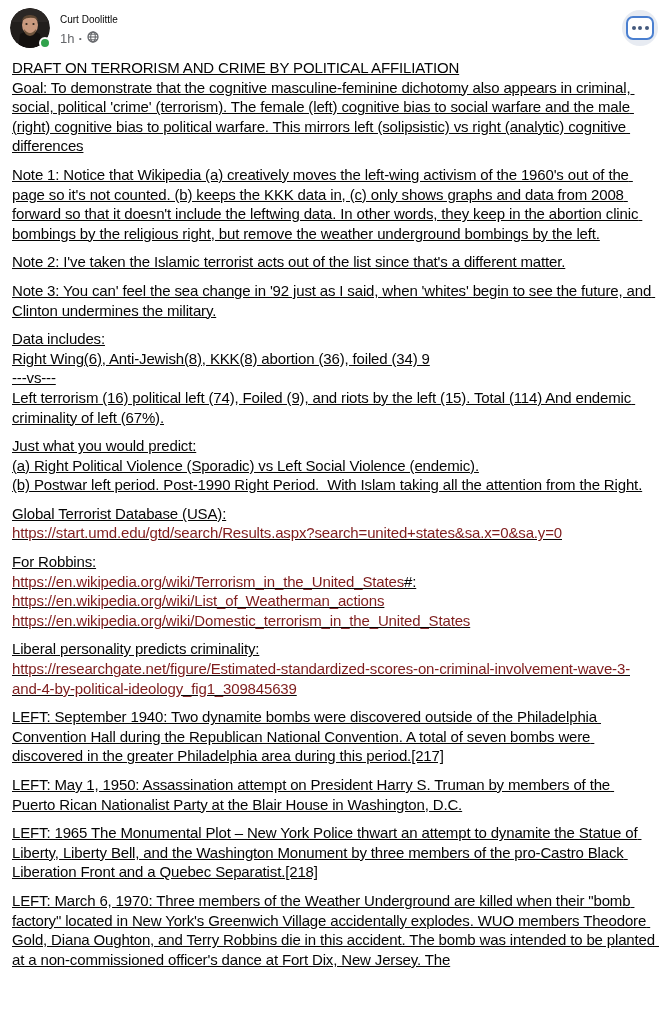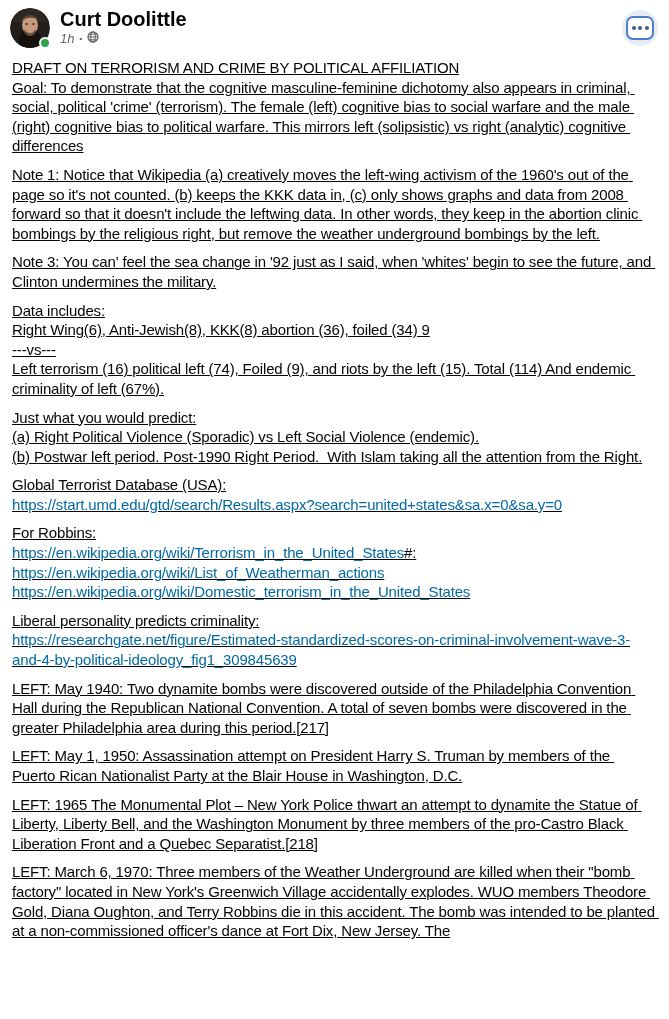--- a/index.html
+++ b/index.html
@@ -11,22 +11,22 @@
   }
   
   .header { display: flex; align-items: flex-start; padding: 8px 12px 0 10px; position: relative; }
   .avatar-wrap { position: relative; width: 40px; height: 40px; flex: 0 0 auto; cursor: pointer; }
   .avatar-wrap svg { display: block; border-radius: 50%; }
   .active-dot {
     position: absolute; right: -1px; bottom: -1px; width: 12px; height: 12px;
     background: #31a24c; border: 2px solid #fff; border-radius: 50%;
   }
   .header-text { margin-left: 10px; padding-top: 2px; }
-  .author { font-size: 20px; font-weight: 700; color: #050505; line-height: 19px; cursor: pointer; }
-  .meta { display: flex; align-items: center; gap: 4px; font-size: 13px; color: #65676b; line-height: 17px; margin-top: 1px; font-style: italic; }
+  .author { font-size: 10px; font-weight: 400; color: #050505; line-height: 19px; cursor: pointer; }
+  .meta { display: flex; align-items: center; gap: 4px; font-size: 13px; color: #65676b; line-height: 17px; margin-top: 1px; }
   .meta .sep { font-weight: 700; }
   .globe { display: inline-block; }
   
   .more-btn {
     position: absolute; top: 10px; right: 11px; width: 36px; height: 36px;
     border: none; background: #e7ebf2; border-radius: 50%;
     display: flex; align-items: center; justify-content: center; cursor: pointer; padding: 0;
   }
   .more-ring {
     width: 28px; height: 24px; background: #fff; border: 2px solid #4a7fd0; border-radius: 7px;
@@ -34,21 +34,21 @@
   }
   .more-ring .dot { width: 4px; height: 4px; border-radius: 50%; background: #44597e; }
   
   .post-content { padding: 10px 12px 0 12px; }
   .para {
     font-size: 15px; line-height: 19.6px; letter-spacing: -0.15px;
     margin: 0 0 9px 0; white-space: pre-wrap; overflow-wrap: break-word; word-break: break-word;
     color: #050505;
     text-decoration: underline;
   }
-  .post-link { color: #0369a1; text-decoration: none; cursor: pointer; }
+  .post-link { color: #7f1d1d; text-decoration: none; cursor: pointer; }
 </style>
 </head>
 <body>
 
 <div class="header">
   <div class="avatar-wrap">
     <svg width="40" height="40" viewBox="0 0 40 40">
       <defs>
           <clipPath id="avc">
             <circle cx="20" cy="20" r="20"></circle>
@@ -89,33 +89,34 @@
         <span class="dot"></span>
         <span class="dot"></span>
     </span>
   </button>
 </div>
 
 <div class="post-content">
     <p class="para"><span>DRAFT ON TERRORISM AND CRIME BY POLITICAL AFFILIATION
 Goal: To demonstrate that the cognitive masculine-feminine dichotomy also appears in criminal, social, political 'crime' (terrorism). The female (left) cognitive bias to social warfare and the male (right) cognitive bias to political warfare. This mirrors left (solipsistic) vs right (analytic) cognitive differences</span></p>
     <p class="para"><span>Note 1: Notice that Wikipedia (a) creatively moves the left-wing activism of the 1960's out of the page so it's not counted. (b) keeps the KKK data in, (c) only shows graphs and data from 2008 forward so that it doesn't include the leftwing data. In other words, they keep in the abortion clinic bombings by the religious right, but remove the weather underground bombings by the left.</span></p>
+    <p class="para"><span>Note 2: I've taken the Islamic terrorist acts out of the list since that's a different matter.</span></p>
     <p class="para"><span>Note 3: You can' feel the sea change in '92 just as I said, when 'whites' begin to see the future, and Clinton undermines the military.</span></p>
     <p class="para"><span>Data includes:
 Right Wing(6), Anti-Jewish(8), KKK(8) abortion (36), foiled (34) 9
 ---vs---
 Left terrorism (16) political left (74), Foiled (9), and riots by the left (15). Total (114) And endemic criminality of left (67%).</span></p>
     <p class="para"><span>Just what you would predict:
 (a) Right Political Violence (Sporadic) vs Left Social Violence (endemic).
 (b) Postwar left period. Post-1990 Right Period.  With Islam taking all the attention from the Right.</span></p>
     <p class="para"><span>Global Terrorist Database (USA):
 </span><a href="#" class="post-link">https://start.umd.edu/gtd/search/Results.aspx?search=united+states&amp;sa.x=0&amp;sa.y=0</a></p>
     <p class="para"><span>For Robbins:
 </span><a href="#" class="post-link">https://en.wikipedia.org/wiki/Terrorism_in_the_United_States</a><span>#:
 </span><a href="#" class="post-link">https://en.wikipedia.org/wiki/List_of_Weatherman_actions</a><span>
 </span><a href="#" class="post-link">https://en.wikipedia.org/wiki/Domestic_terrorism_in_the_United_States</a></p>
     <p class="para"><span>Liberal personality predicts criminality:
 </span><a href="#" class="post-link">https://researchgate.net/figure/Estimated-standardized-scores-on-criminal-involvement-wave-3-and-4-by-political-ideology_fig1_309845639</a></p>
-    <p class="para"><span>LEFT: May 1940: Two dynamite bombs were discovered outside of the Philadelphia Convention Hall during the Republican National Convention. A total of seven bombs were discovered in the greater Philadelphia area during this period.[217]</span></p>
+    <p class="para"><span>LEFT: September 1940: Two dynamite bombs were discovered outside of the Philadelphia Convention Hall during the Republican National Convention. A total of seven bombs were discovered in the greater Philadelphia area during this period.[217]</span></p>
     <p class="para"><span>LEFT: May 1, 1950: Assassination attempt on President Harry S. Truman by members of the Puerto Rican Nationalist Party at the Blair House in Washington, D.C.</span></p>
     <p class="para"><span>LEFT: 1965 The Monumental Plot – New York Police thwart an attempt to dynamite the Statue of Liberty, Liberty Bell, and the Washington Monument by three members of the pro-Castro Black Liberation Front and a Quebec Separatist.[218]</span></p>
     <p class="para"><span>LEFT: March 6, 1970: Three members of the Weather Underground are killed when their "bomb factory" located in New York's Greenwich Village accidentally explodes. WUO members Theodore Gold, Diana Oughton, and Terry Robbins die in this accident. The bomb was intended to be planted at a non-commissioned officer's dance at Fort Dix, New Jersey. The</span></p>
   </div>
 
 </body></html>

